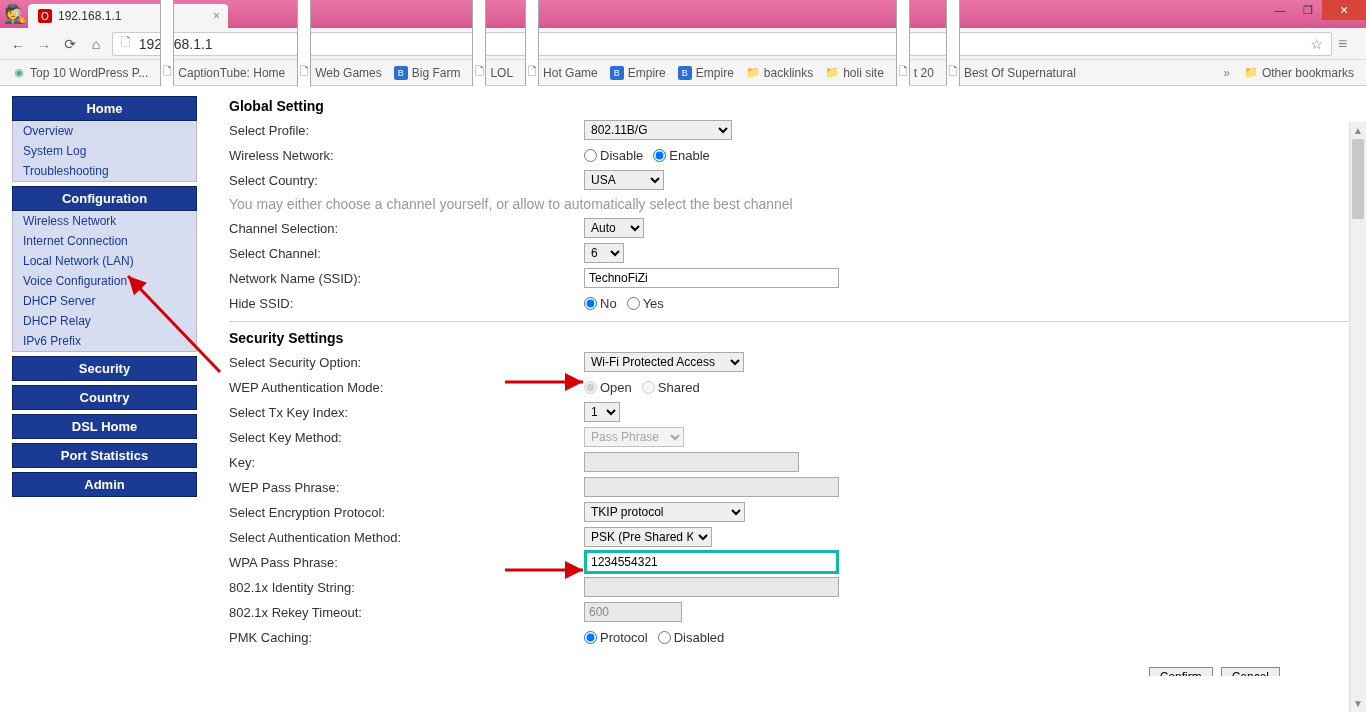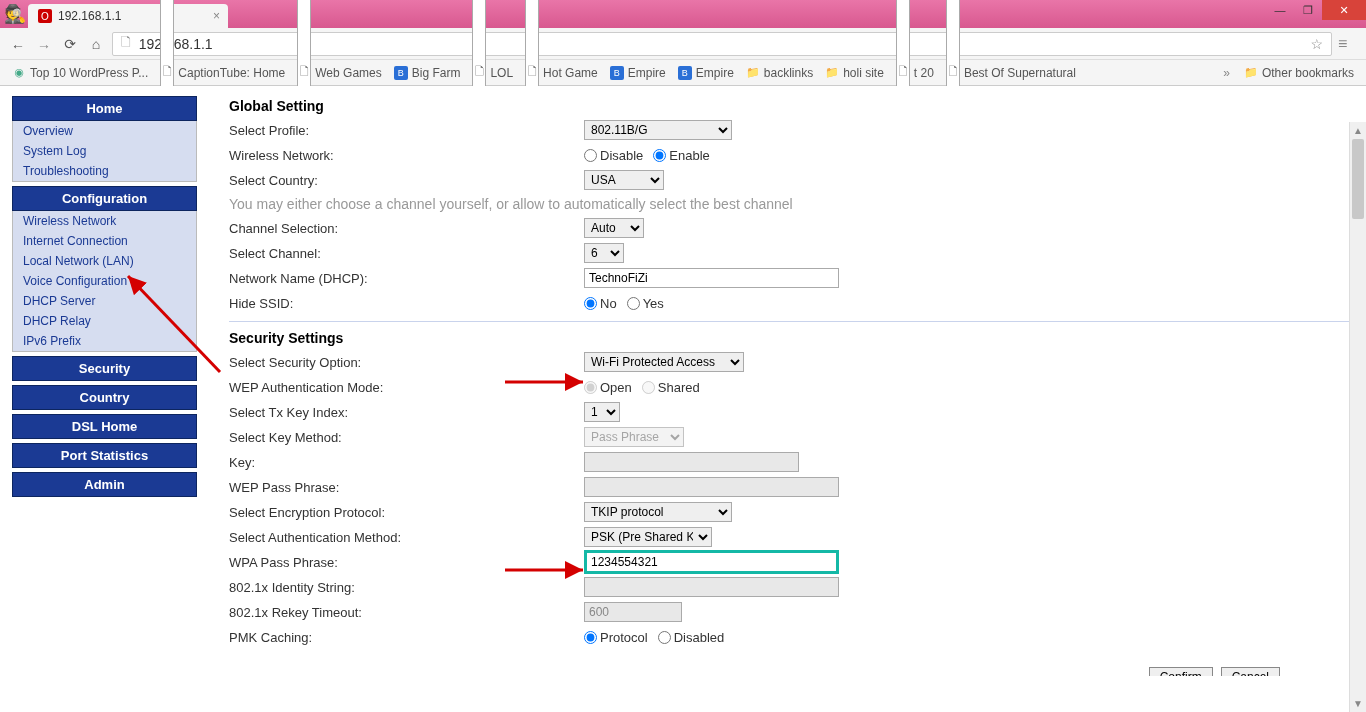--- a/index.html
+++ b/index.html
@@ -232,21 +232,21 @@
       <div class="hint">You may either choose a channel yourself, or allow to automatically select the best channel</div>
       <div class="form-row">
         <div class="form-label">Channel Selection:</div>
         <div class="form-control"><select style="width:60px"><option>Auto</option></select></div>
       </div>
       <div class="form-row">
         <div class="form-label">Select Channel:</div>
         <div class="form-control"><select style="width:40px"><option>6</option></select></div>
       </div>
       <div class="form-row">
-        <div class="form-label">Network Name (DHCP):</div>
+        <div class="form-label">Network Name (SSID):</div>
         <div class="form-control"><input type="text" class="wide" value="TechnoFiZi" style=""></div>
       </div>
       <div class="form-row">
         <div class="form-label">Hide SSID:</div>
         <div class="form-control radio-group">
           <label>
               <input type="radio" name="hs" checked="" style=""> 
               <span>No</span>
             </label>
           <label>
@@ -288,21 +288,21 @@
       <div class="form-row">
         <div class="form-label">Key:</div>
         <div class="form-control"><input type="text" style="width: 215px;" disabled="" value=""></div>
       </div>
       <div class="form-row">
         <div class="form-label">WEP Pass Phrase:</div>
         <div class="form-control"><input type="text" class="wide" disabled="" value="" style=""></div>
       </div>
       <div class="form-row">
         <div class="form-label">Select Encryption Protocol:</div>
-        <div class="form-control"><select style="width:148px"><option>TKIP protocol</option></select></div>
+        <div class="form-control"><select style="width:161px"><option>TKIP protocol</option></select></div>
       </div>
       <div class="form-row">
         <div class="form-label">Select Authentication Method:</div>
         <div class="form-control"><select style="width:128px"><option>PSK (Pre Shared Key)</option></select></div>
       </div>
       <div class="form-row">
         <div class="form-label">WPA Pass Phrase:</div>
         <div class="form-control"><input type="text" class="wide highlight" value="1234554321" style=""></div>
       </div>
       <div class="form-row">

